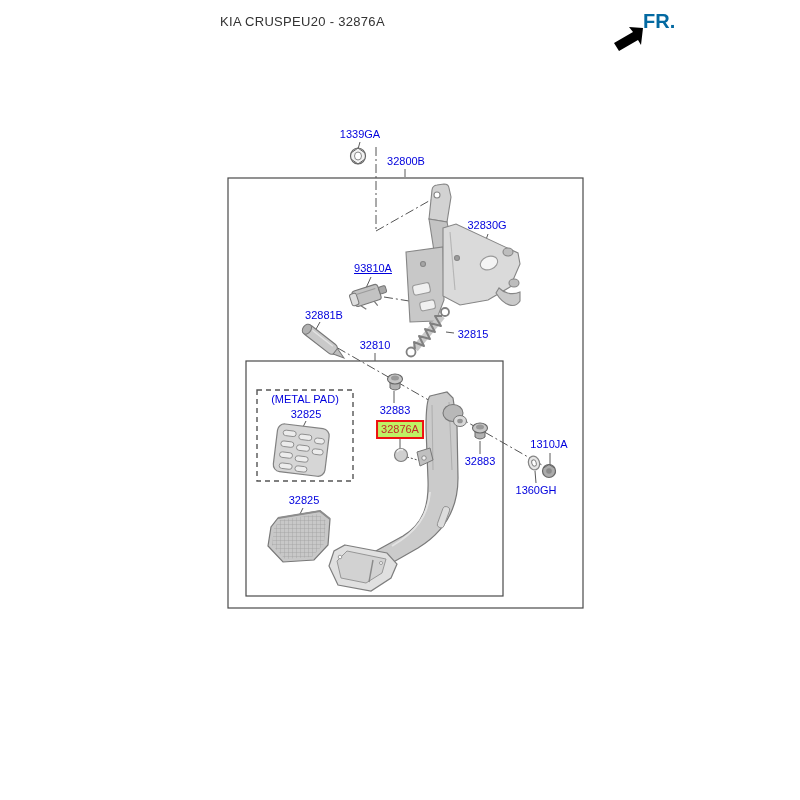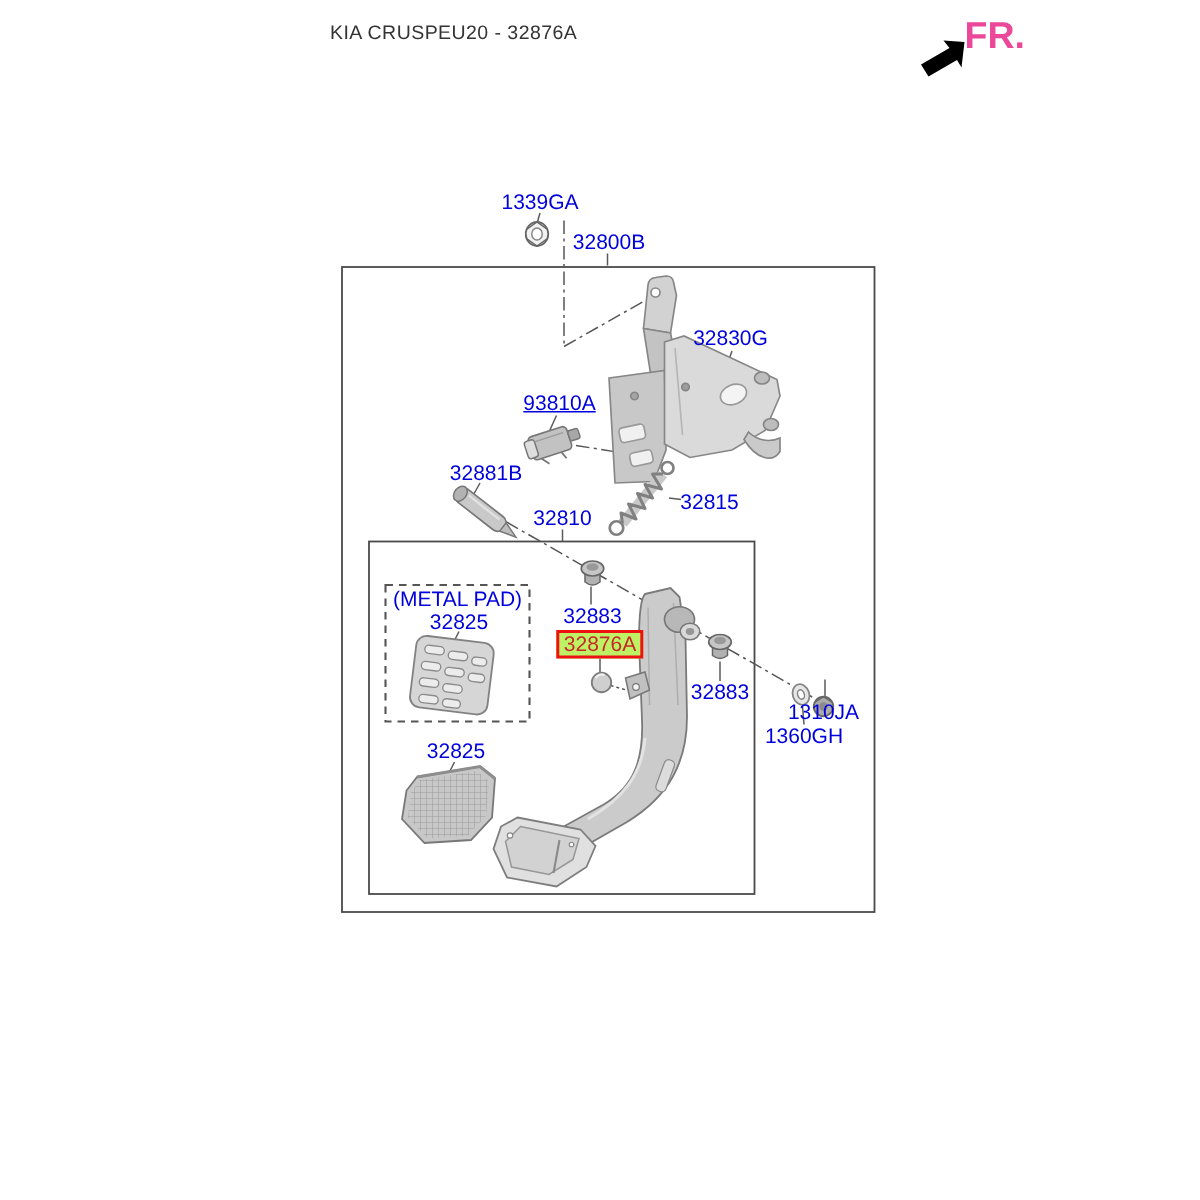--- a/index.html
+++ b/index.html
@@ -3,34 +3,34 @@
 <meta charset="utf-8">
 <style>
   html,body{margin:0;padding:0;}
   body{
     width:800px;height:800px;position:relative;background:#ffffff;
     font-family:"Liberation Sans", sans-serif;overflow:hidden;
   }
   #stage{position:absolute;left:0;top:0;width:800px;height:564px;}
   svg{position:absolute;left:0;top:0;}
   .plabel{
-    position:absolute;color:#0000dd;font-size:14px;line-height:16px;
+    position:absolute;color:#0000dd;font-size:11px;line-height:16px;
     transform:translateX(-50%);white-space:nowrap;cursor:pointer;
     font-family:"Liberation Sans", sans-serif;
   }
   .plabel.hl{
     color:#c62828;background:#bef264;border:2px solid #ee1111;
     padding:0 3px;line-height:15px;
   }
   #title{
     position:absolute;left:220px;top:14px;color:#333333;font-size:13px;
     letter-spacing:0.3px;
   }
   #fr{
-    position:absolute;left:643px;top:10px;color:#ec4899;font-size:25px;
+    position:absolute;left:643px;top:10px;color:#0369a1;font-size:20px;
     font-weight:600;
   }
 </style>
 </head>
 <body>
 
 <div id="stage">
 
   <svg width="800" height="800" viewBox="0 0 800 800">
     <defs>
@@ -197,17 +197,17 @@
   <div class="plabel" style="left:487px;top:217px;">32830G</div>
   <div class="plabel" style="left:373px;top:260px;text-decoration:underline;">93810A</div>
   <div class="plabel" style="left:324px;top:307px;">32881B</div>
   <div class="plabel" style="left:473px;top:326px;">32815</div>
   <div class="plabel" style="left:375px;top:337px;">32810</div>
   <div class="plabel" style="left:305px;top:391px;text-align:right;">(METAL PAD)</div>
   <div class="plabel" style="left:306px;top:406px;">32825</div>
   <div class="plabel" style="left:395px;top:402px;">32883</div>
   <div class="plabel hl" style="left:400px;top:420px;">32876A</div>
   <div class="plabel" style="left:480px;top:453px;">32883</div>
-  <div class="plabel" style="left:549px;top:436px;margin-top:30px;">1310JA</div>
+  <div class="plabel" style="left:549px;top:436px;">1310JA</div>
   <div class="plabel" style="left:536px;top:482px;">1360GH</div>
   <div class="plabel" style="left:304px;top:492px;">32825</div>
 
 </div>
 
 </body></html>

